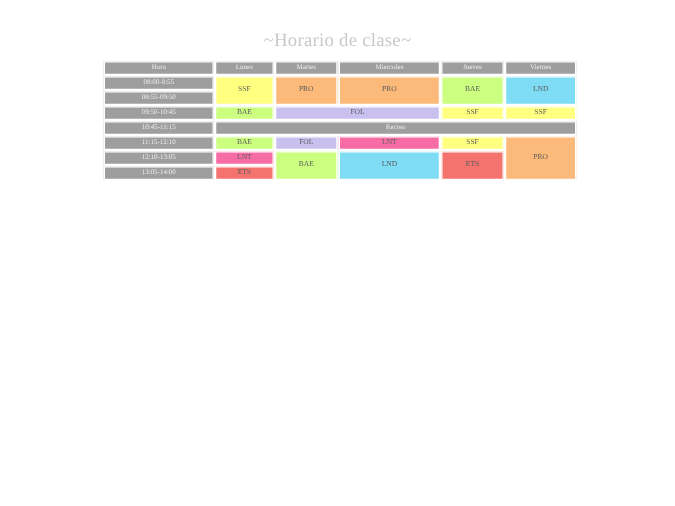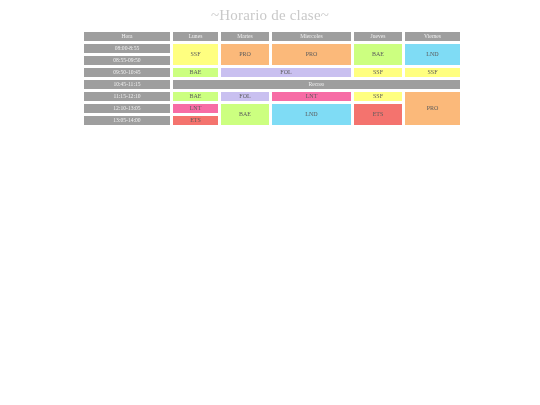--- a/index.html
+++ b/index.html
@@ -14,21 +14,21 @@
     overflow: hidden;
   }
 
   #page-title {
     text-align: center;
     font-family: "Liberation Serif", "DejaVu Serif", serif;
     font-size: 15px;
     font-weight: normal;
     color: #c9c9c9;
     margin: 0;
-    padding-top: 7px;
+    padding-top: 25px;
     letter-spacing: 0.2px;
   }
 
   #schedule-wrap {
     margin: 0 auto;
     padding-top: 6px;
     width: 376px;
   }
 
   table.schedule {

